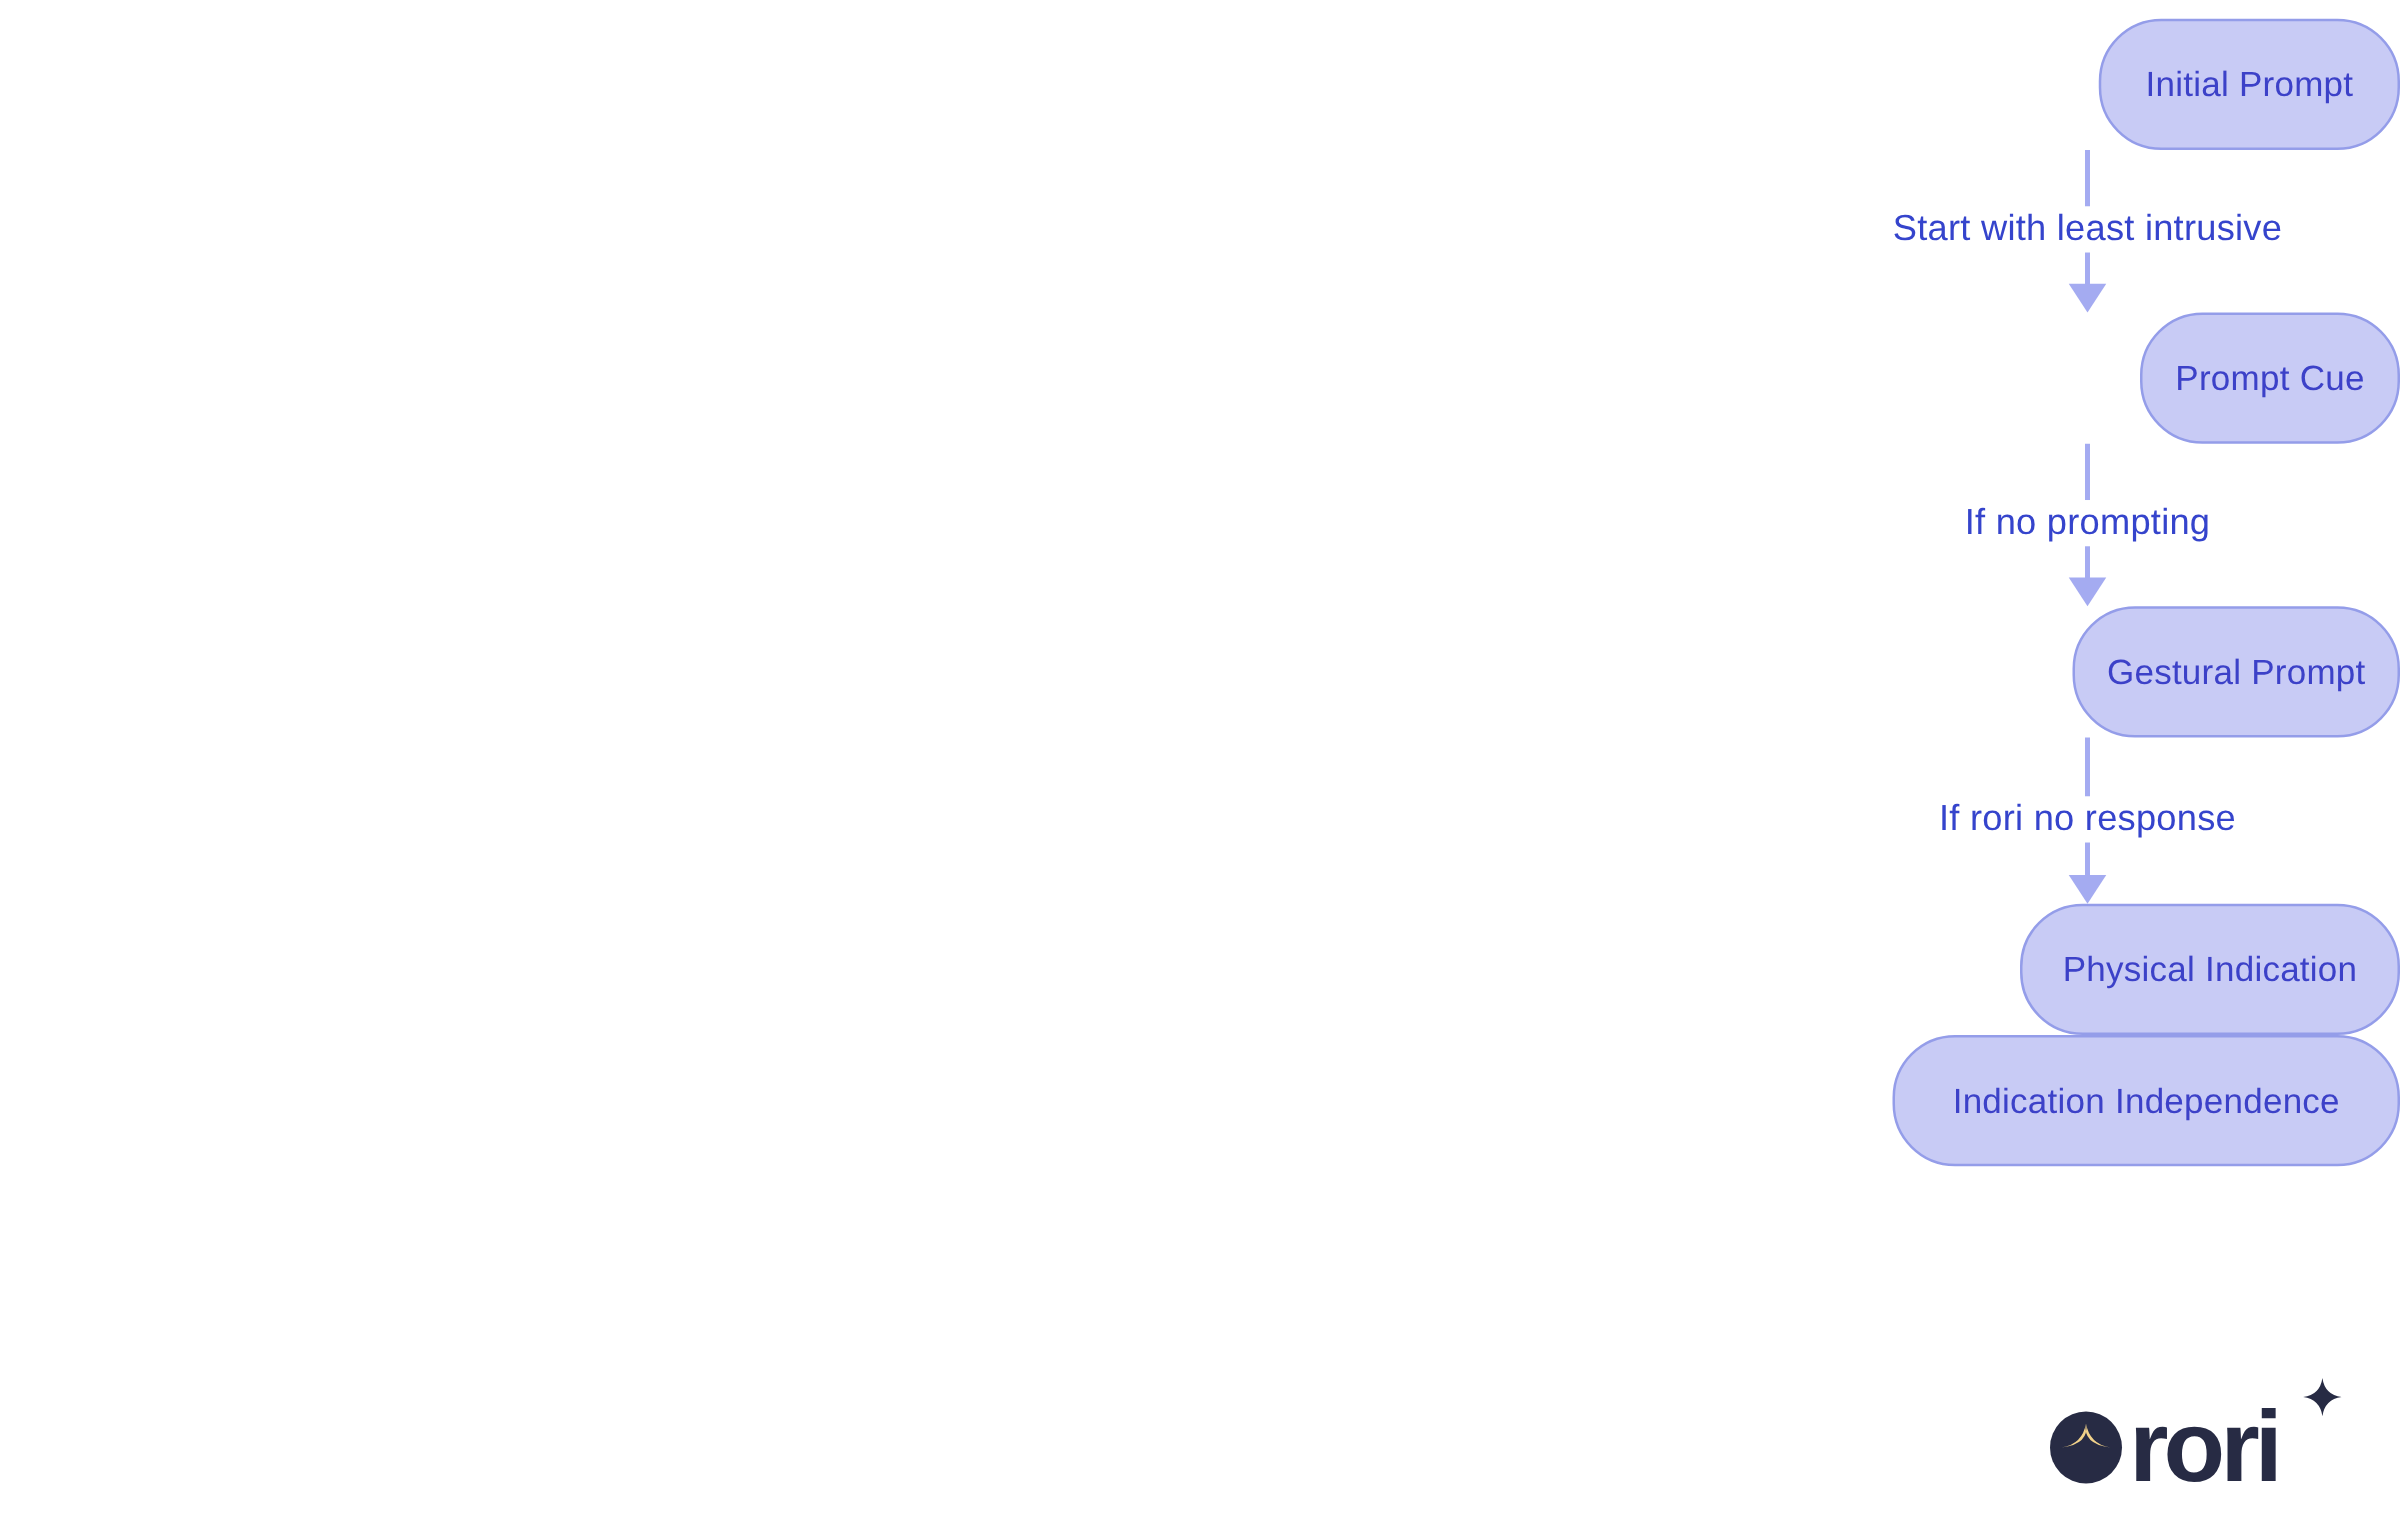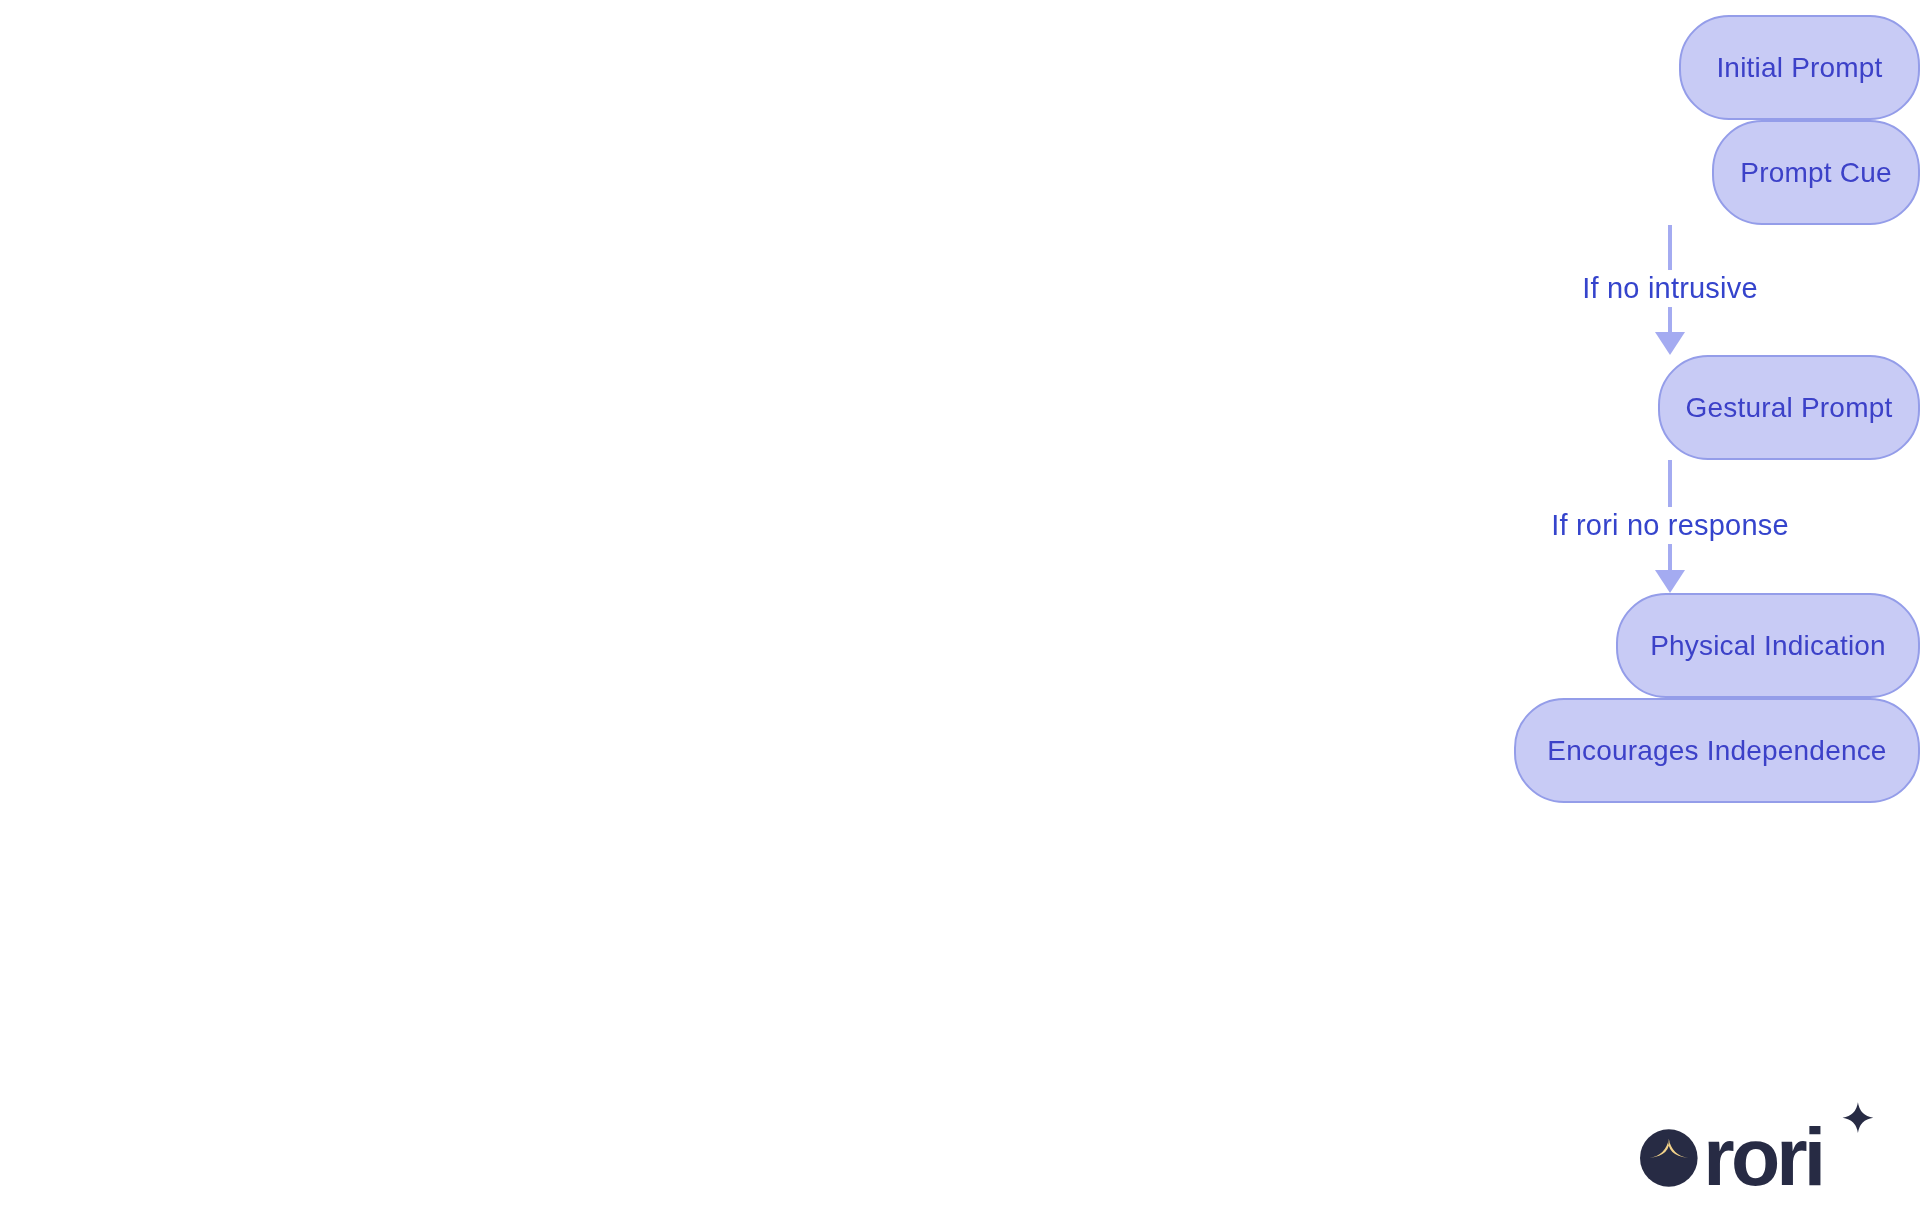--- a/index.html
+++ b/index.html
@@ -100,48 +100,53 @@
 </style>
 </head>
 <body>
 
 <div class="canvas">
 
   <div class="node n1">
     <span>Initial Prompt</span>
   </div>
 
+  <div class="edge e1">
+    <div class="line"></div>
+    <div class="arrowhead"></div>
+    <div class="elabel">Start with least intrusive</div>
+  </div>
 
   <div class="node n2">
     <span>Prompt Cue</span>
   </div>
 
   <div class="edge e2">
     <div class="line"></div>
     <div class="arrowhead"></div>
-    <div class="elabel">If no intrusive</div>
+    <div class="elabel">If no prompting</div>
   </div>
 
   <div class="node n3">
     <span>Gestural Prompt</span>
   </div>
 
   <div class="edge e3">
     <div class="line"></div>
     <div class="arrowhead"></div>
     <div class="elabel">If rori no response</div>
   </div>
 
   <div class="node n4">
     <span>Physical Indication</span>
   </div>
 
 
   <div class="node n5">
-    <span>Encourages Independence</span>
+    <span>Indication Independence</span>
   </div>
 
 </div>
 
 <div class="logo">
   <svg viewBox="0 0 250 95" xmlns="http://www.w3.org/2000/svg">
 
     <g>
       <circle cx="30" cy="60" r="30" fill="#272b44"></circle>
       <path d="M 30 40 Q 33 57 50 60 Q 33 63 30 80 Q 27 63 10 60 Q 33 57 30 40 Z

